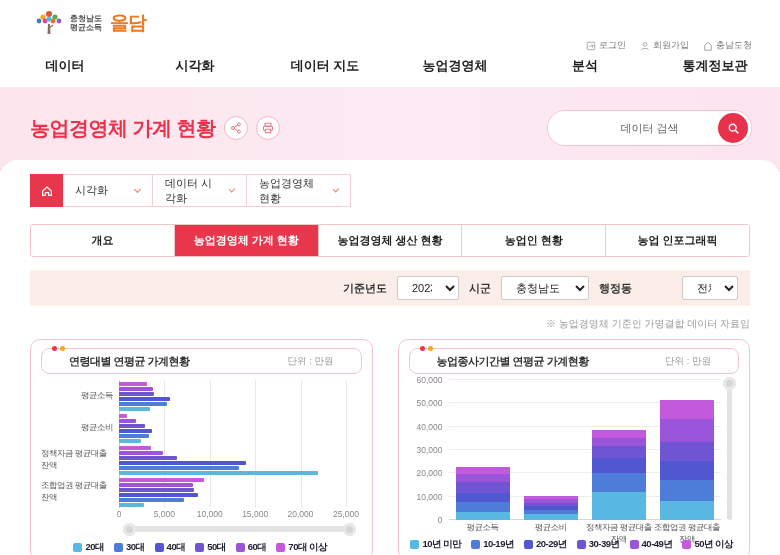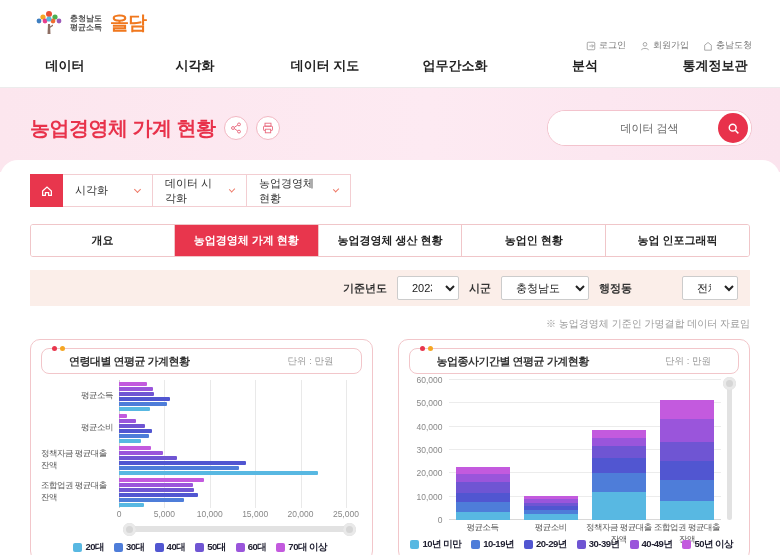--- a/index.html
+++ b/index.html
@@ -161,21 +161,21 @@
       </svg>
       <span>충남도청</span>
     </a>
   </div>
 </div>
 
 <div class="mainnav">
   <div class="item">데이터</div>
   <div class="item">시각화</div>
   <div class="item">데이터 지도</div>
-  <div class="item">업무간소화</div>
+  <div class="item">농업경영체</div>
   <div class="item">분석</div>
   <div class="item">통계정보관</div>
 </div>
 
 <div class="hero">
   <div class="hero-inner">
     <div class="hero-left">
       <div class="page-title">농업경영체 가계 현황</div>
       <div class="round-ico">
         <svg width="12" height="12" viewBox="0 0 20 20">

